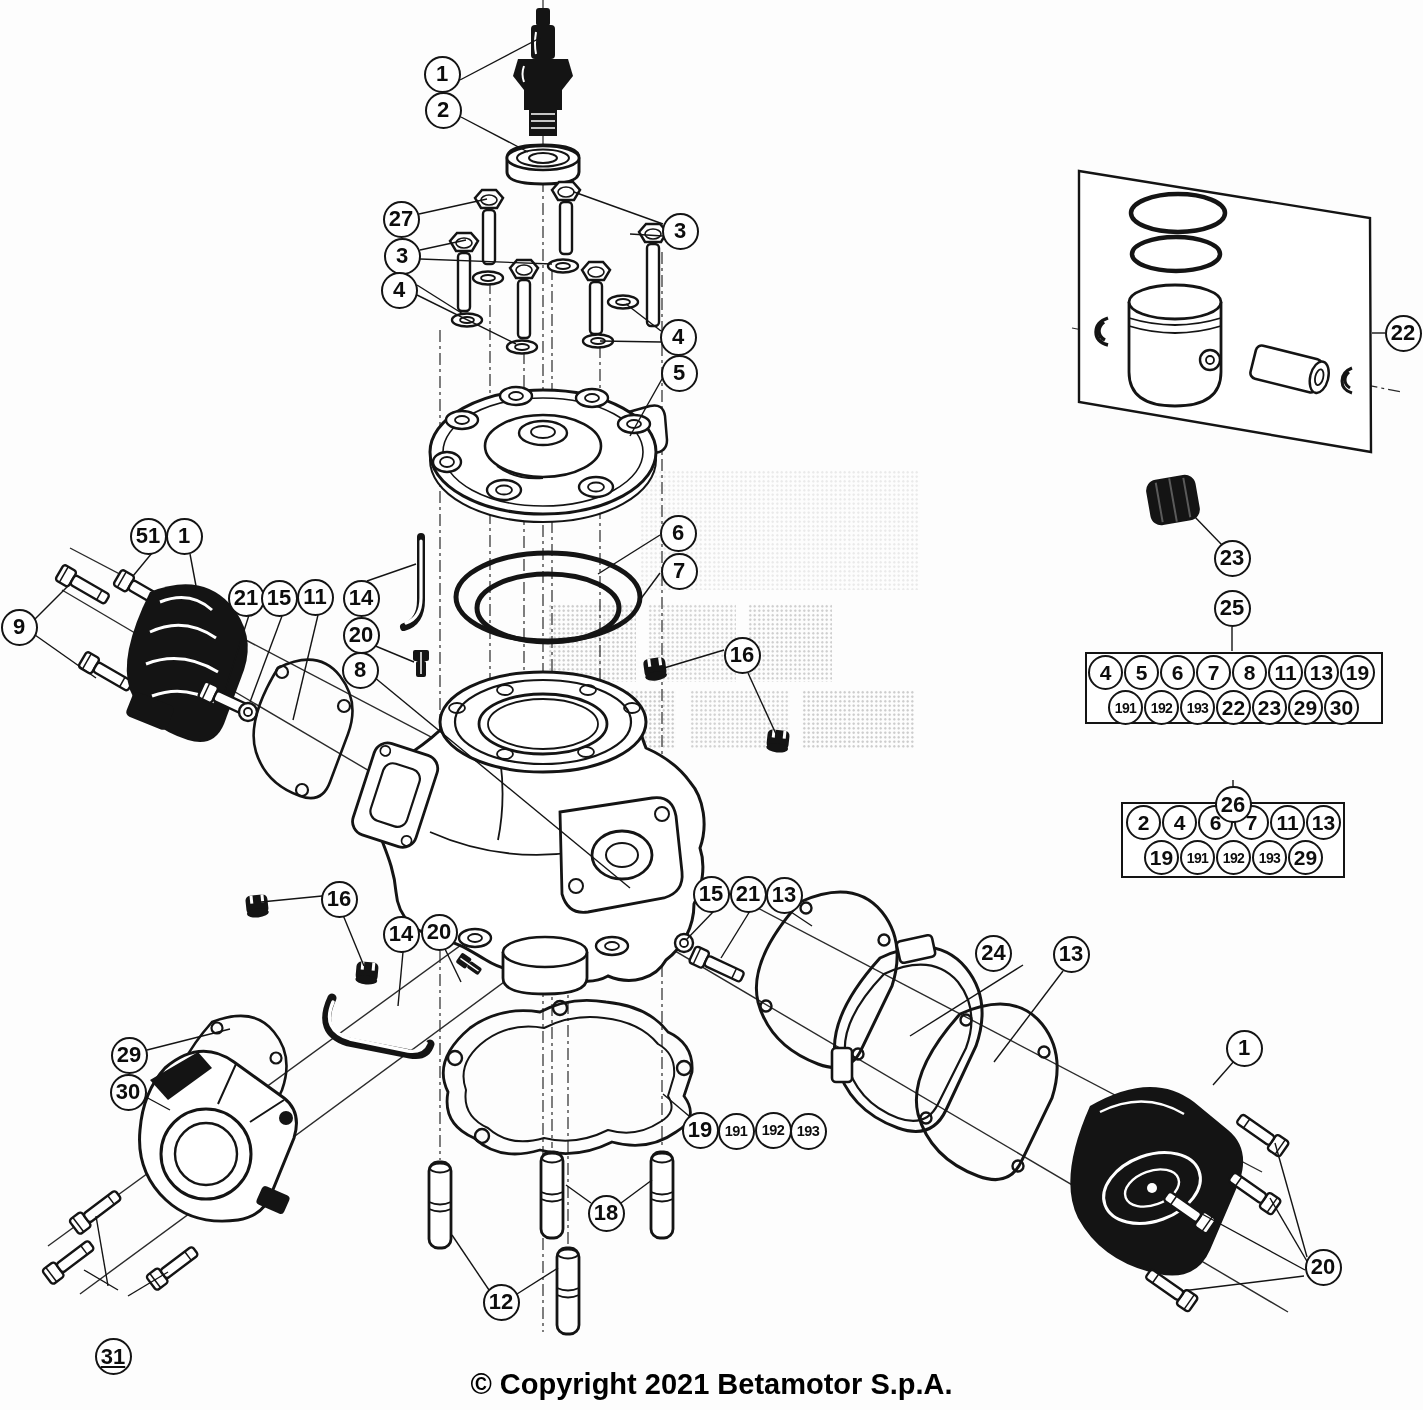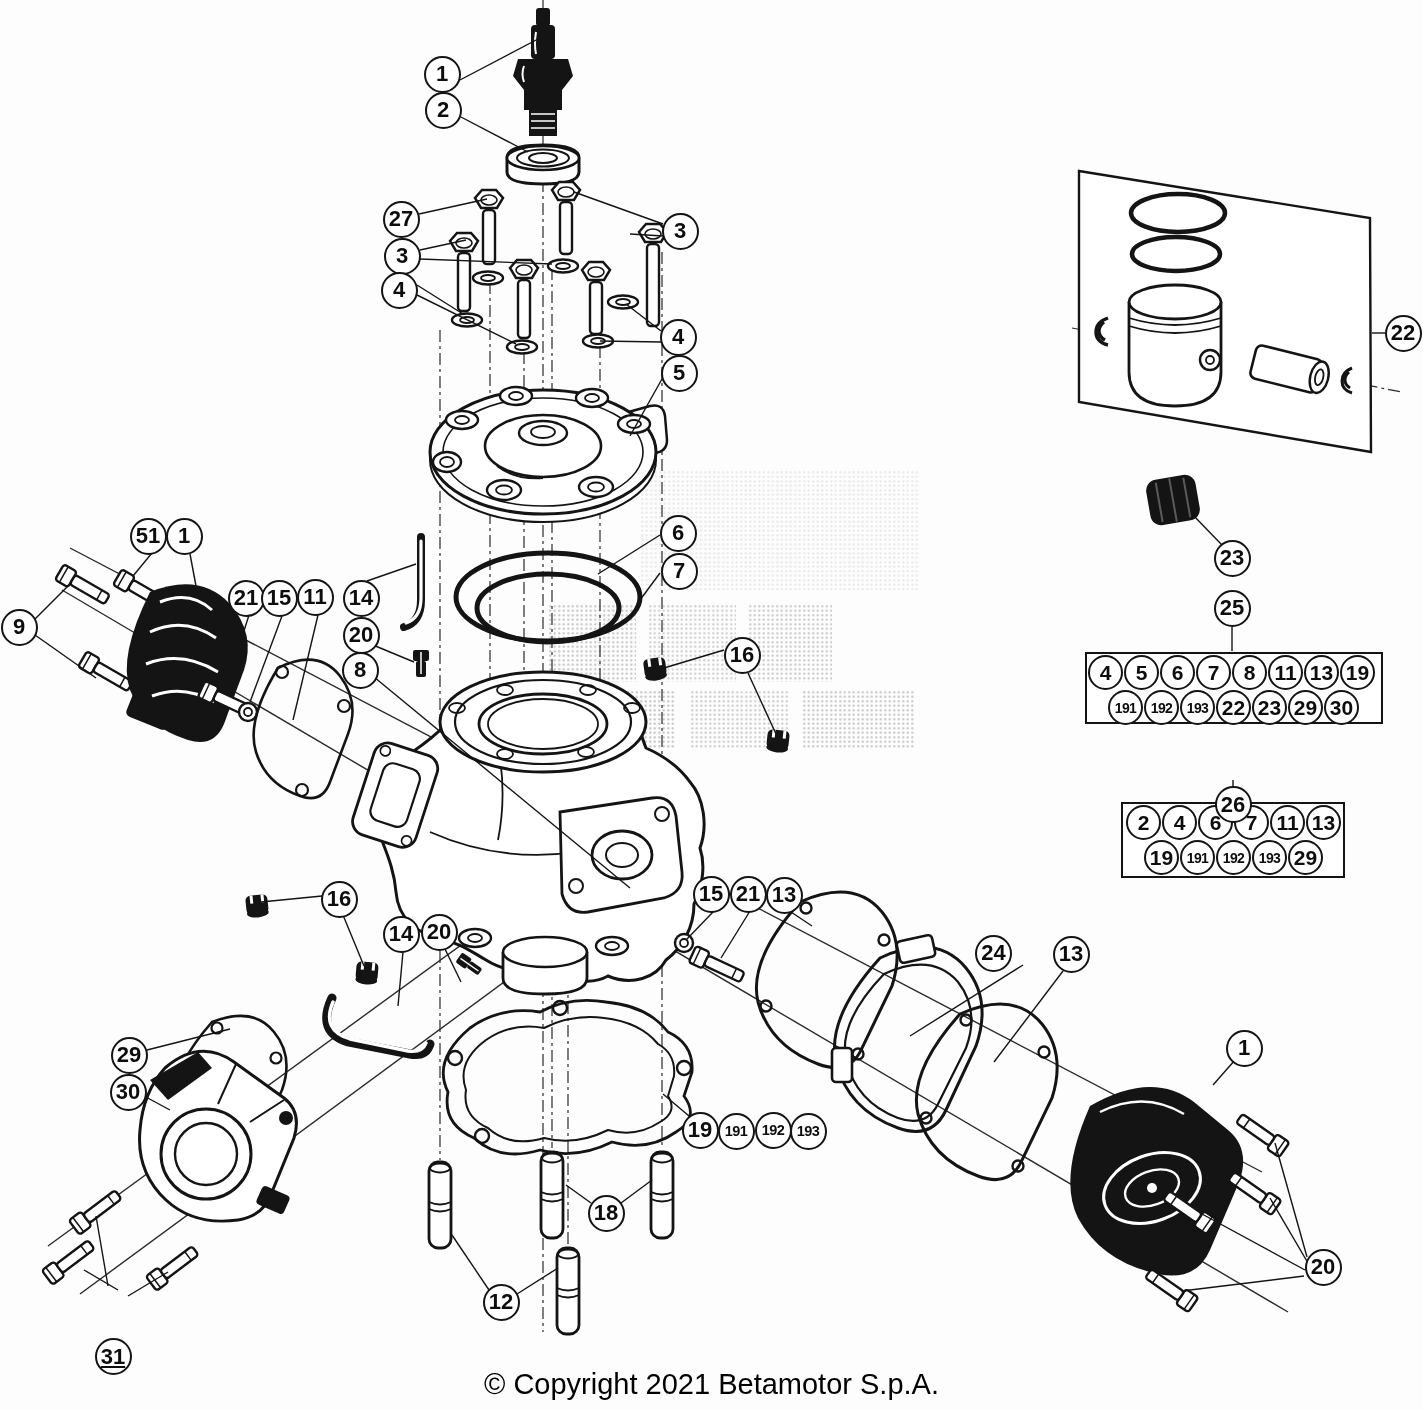--- a/index.html
+++ b/index.html
@@ -15,21 +15,21 @@
            font-weight:700;font-size:22px;color:#0d0d0d;z-index:30;line-height:1;}
   .callout.small{font-size:14.5px;letter-spacing:-0.6px;}
   
   .ref-table{position:absolute;border:2.5px solid #141414;background:#fff;box-sizing:border-box;
              z-index:25;padding-top:1px;}
   .ref-row{display:flex;height:35px;}
   .ref-circle{width:35px;height:35px;border:2.2px solid #141414;border-radius:50%;box-sizing:border-box;
               background:#fff;display:flex;align-items:center;justify-content:center;
               font-weight:700;font-size:21px;color:#0d0d0d;margin-right:1px;line-height:1;}
   .ref-circle.small{font-size:14px;letter-spacing:-0.6px;}
-  .footer{position:absolute;left:0;right:0;top:1368px;text-align:center;font-weight:400;
+  .footer{position:absolute;left:0;right:0;top:1368px;text-align:center;font-weight:700;
           font-size:29px;color:#000;z-index:40;}
 </style>
 </head>
 <body>
 
 <div id="stage">
 
   <div class="wm" style="left:548px;top:604px;width:88px;height:78px;opacity:.40"></div>
   <div class="wm" style="left:648px;top:604px;width:88px;height:78px;opacity:.34"></div>
   <div class="wm" style="left:748px;top:604px;width:84px;height:78px;opacity:.38"></div>

